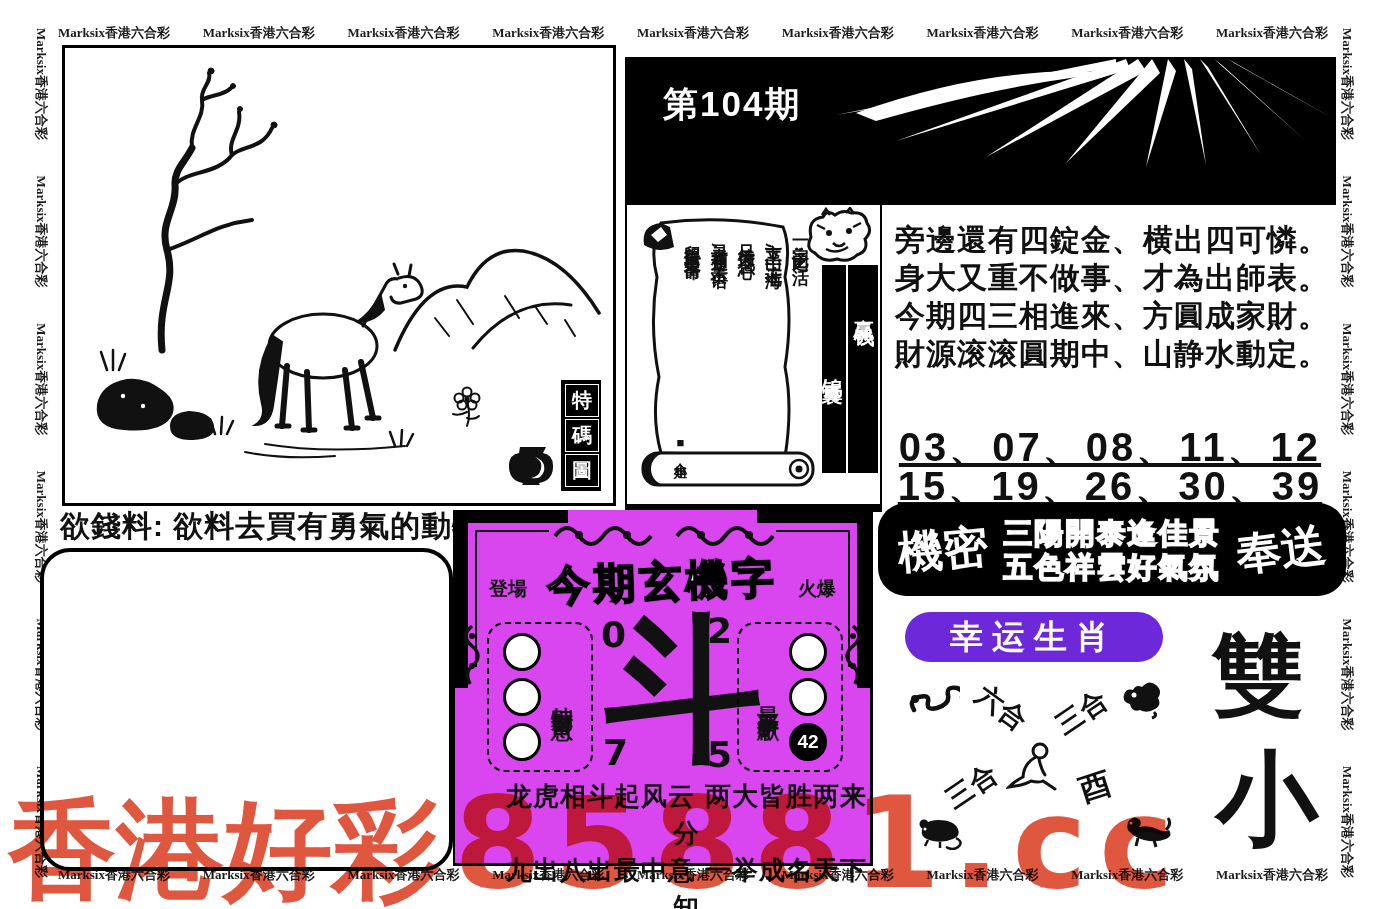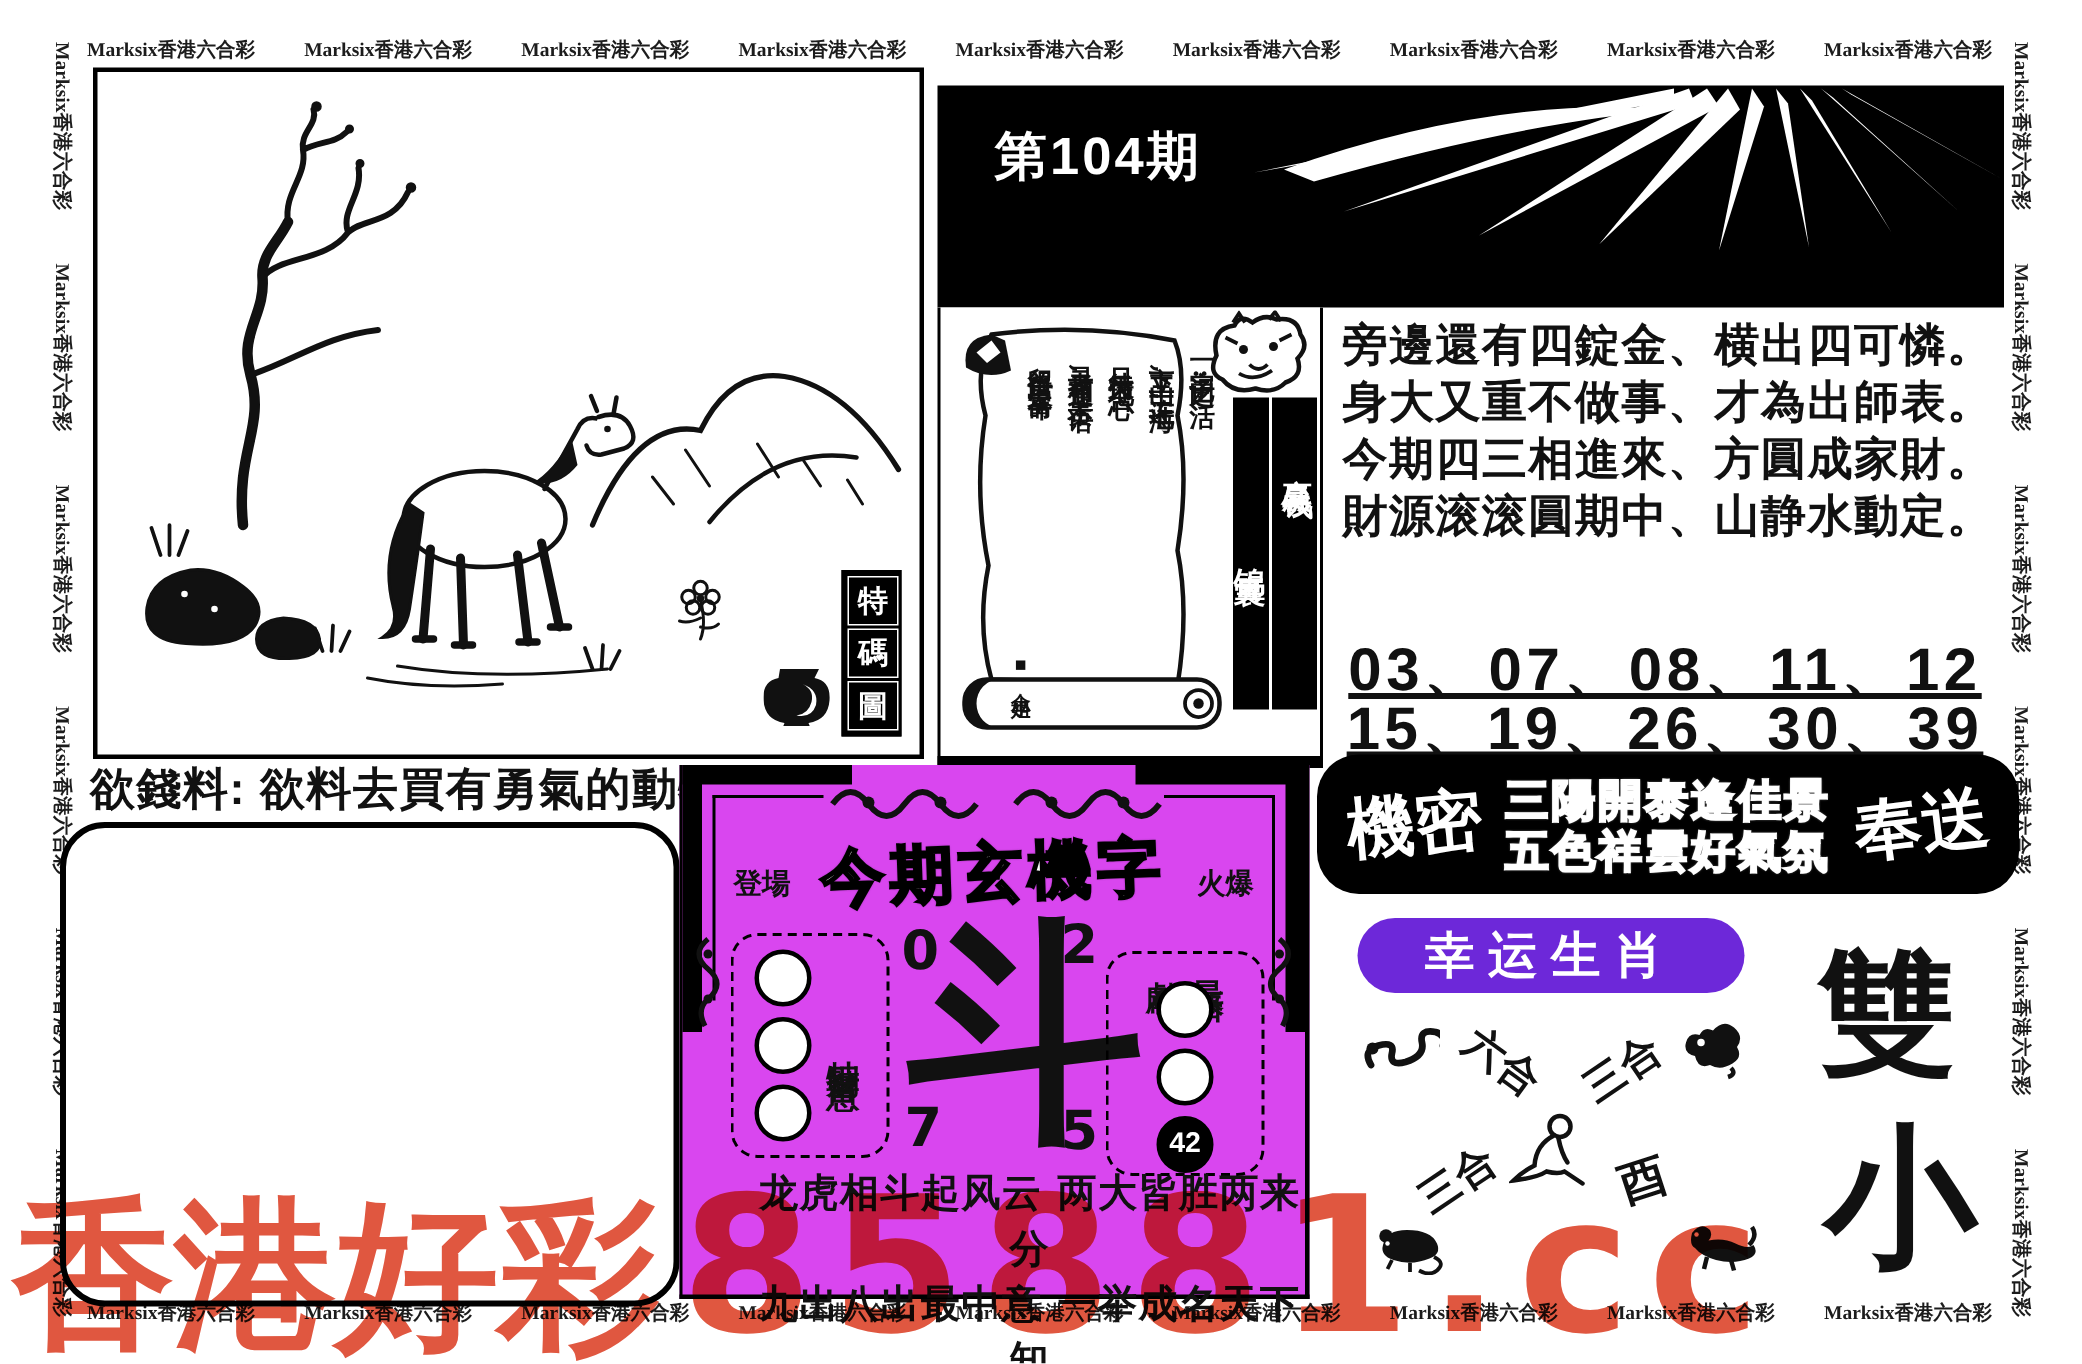--- a/index.html
+++ b/index.html
@@ -39,21 +39,21 @@
   .tiger{position:absolute;right:6px;top:2px;}
   .banner{position:absolute;right:2px;top:60px;display:flex;}
   .banner .bar{background:#000;color:#fff;writing-mode:vertical-rl;text-align:left;
                font-size:21px;font-weight:800;letter-spacing:6px;}
   .bar-jin{width:24px;height:208px;padding-top:96px;box-sizing:border-box;}
   .bar-ying{width:30px;height:208px;padding-top:38px;box-sizing:border-box;margin-left:2px;}
   
   .poem{position:absolute;left:884px;top:212px;width:456px;text-align:center;}
   .poem-title{font-family:"DejaVu Serif",serif;font-size:44px;font-weight:900;
               letter-spacing:46px;text-indent:46px;}
-  .poem-lines{margin-top:0;font-family:Liberation Sans, sans-serif;font-size:30px;font-weight:800;
+  .poem-lines{margin-top:11px;font-family:Liberation Mono, monospace;font-size:30px;font-weight:800;
               line-height:38px;white-space:pre-line;letter-spacing:1px;}
   .numbers{position:absolute;left:880px;top:428px;width:460px;text-align:center;
            font-size:40px;font-weight:800;line-height:39px;letter-spacing:3px;white-space:pre-line;text-decoration:underline;}
   
   .secret{position:absolute;left:878px;top:503px;width:468px;height:93px;background:#000;
           border-radius:28px;display:flex;align-items:center;}
   .secret .brush{color:#fff;font-size:45px;font-weight:900;font-family:"DejaVu Serif",serif;
                  transform:rotate(-5deg);}
   .secret .brush.l{margin-left:20px;}
   .secret .brush.r{margin-right:20px;transform:rotate(-7deg);}
@@ -365,21 +365,21 @@
       </div>
       <div class="vtext">特別留意</div>
     </div>
 
     <div class="m-num" style="left:146px;top:104px;">0</div>
     <div class="m-num" style="left:148px;top:222px;">7</div>
     <div class="m-char">斗</div>
     <div class="m-num" style="left:252px;top:100px;">2</div>
     <div class="m-num" style="left:252px;top:224px;">5</div>
 
-    <div class="dash-box" style="left:282px;top:124px;flex-direction:column;">
+    <div class="dash-box" style="left:282px;top:112px;">
       <div class="vtext">最新奉獻</div>
       <div class="circles">
         <div class="circ"></div>
         <div class="circ"></div>
         <div class="circ filled">42</div>
       </div>
     </div>
 
     <div class="couplets">龙虎相斗起风云  两大皆胜两来分
 九出八出最中意  一举成名天下知</div>

